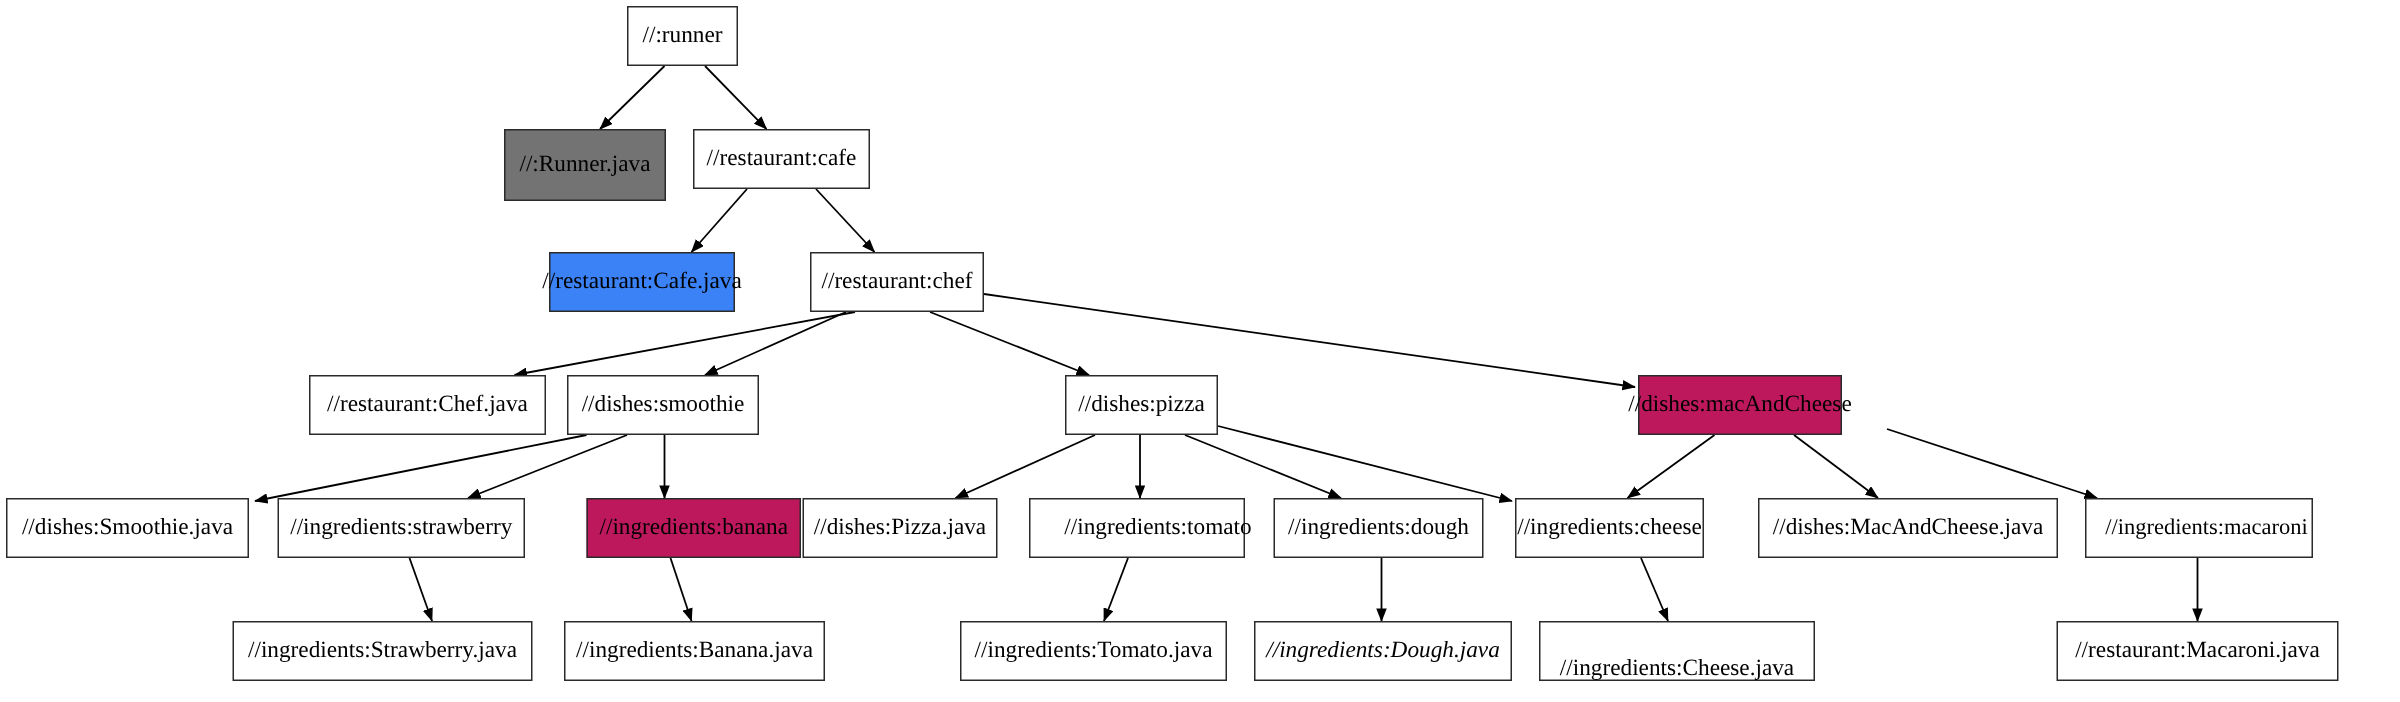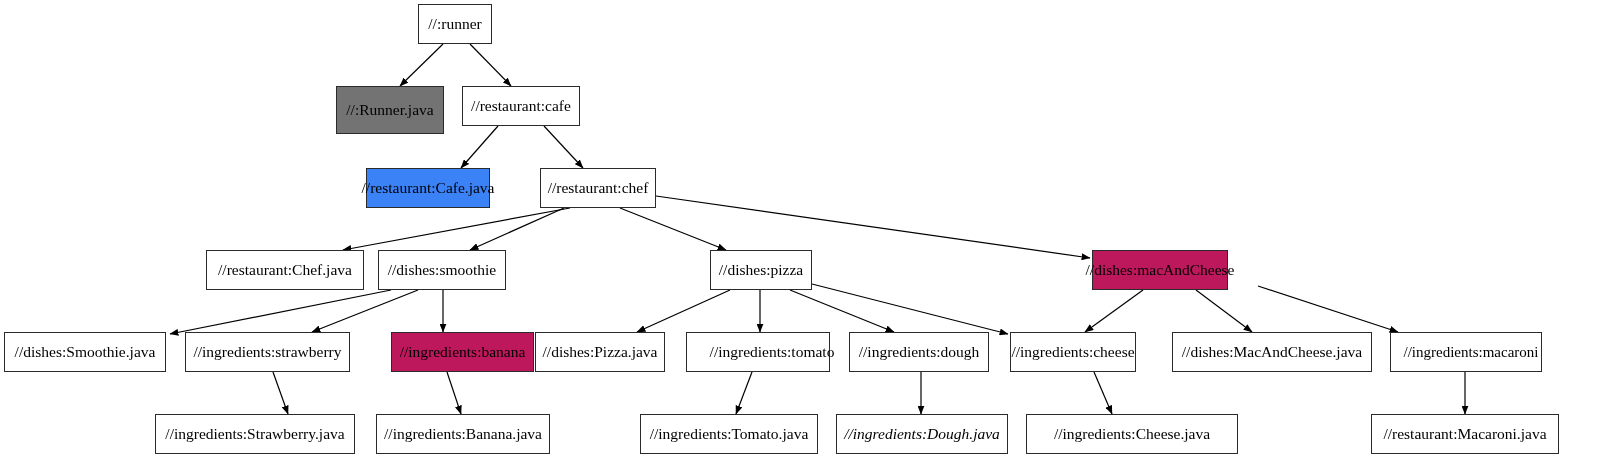--- a/index.html
+++ b/index.html
@@ -139,20 +139,20 @@
       </div>
       <div class="node" style="left: 376px; top: 414px; width: 174px; height: 40px; border-color: rgb(43, 43, 43); background: rgb(255, 255, 255);">
         <span class="node-label">//ingredients:Banana.java</span>
       </div>
       <div class="node" style="left: 640px; top: 414px; width: 178px; height: 40px; border-color: rgb(43, 43, 43); background: rgb(255, 255, 255);">
         <span class="node-label">//ingredients:Tomato.java</span>
       </div>
       <div class="node" style="left: 836px; top: 414px; width: 172px; height: 40px; border-color: rgb(43, 43, 43); background: rgb(255, 255, 255); font-style: italic;">
         <span class="node-label">//ingredients:Dough.java</span>
       </div>
-      <div class="node" style="left: 1026px; top: 414px; width: 212px; height: 40px; border-color: rgb(43, 43, 43); background: rgb(255, 255, 255);">
+      <div class="node" style="left: 1026px; top: 414px; width: 184px; height: 40px; border-color: rgb(43, 43, 43); background: rgb(255, 255, 255); align-items: flex-end;">
         <span class="node-label">//ingredients:Cheese.java</span>
       </div>
       <div class="node" style="left: 1371px; top: 414px; width: 188px; height: 40px; border-color: rgb(43, 43, 43); background: rgb(255, 255, 255);">
         <span class="node-label">//restaurant:Macaroni.java</span>
       </div>
     </div>
 </div>
 
 </body></html>

